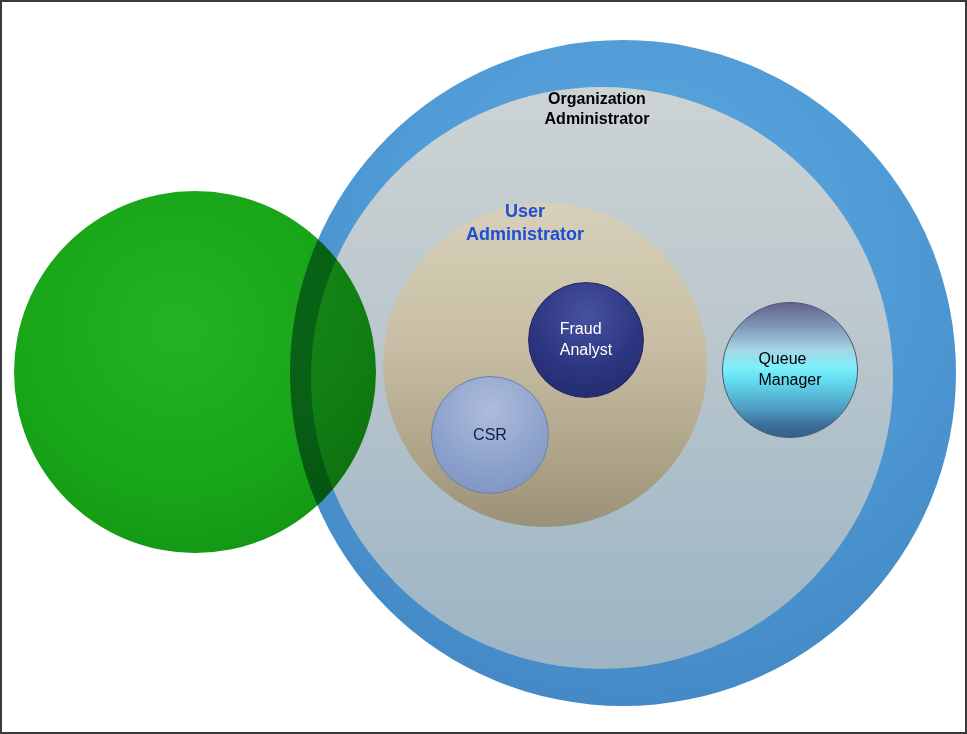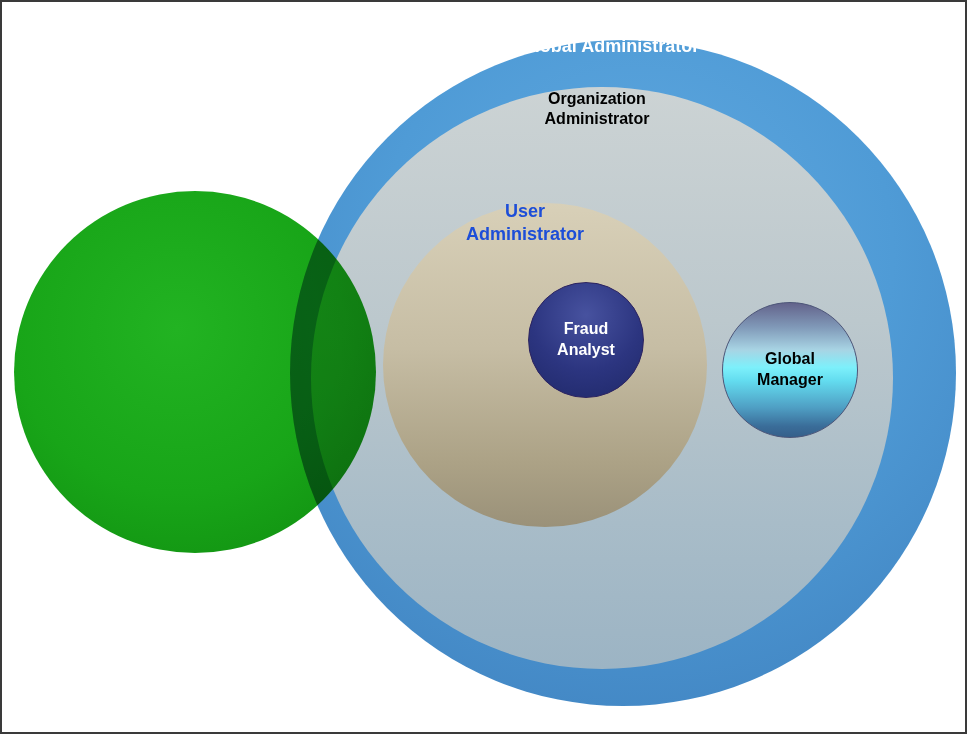--- a/index.html
+++ b/index.html
@@ -80,22 +80,22 @@
     font-weight: bold;
     text-align: center;
     white-space: pre-line;
     line-height: 1.25;
   }
   .label-global { left: 458px; top: 33px; width: 300px; font-size: 18px; color: #ffffff; }
   .label-org    { left: 445px; top: 87px; width: 300px; font-size: 16px; color: #000000; }
   .label-user   { left: 418px; top: 198px; width: 210px; font-size: 18px; color: #1d4ed8; }
   .label-master { left: 15px;  top: 356px; width: 250px; font-size: 18px; color: #ffffff; }
   .inner-label {
-    font-weight: bold;
-    text-align: center;
+    font-weight: normal;
+    text-align: left;
     white-space: pre-line;
     line-height: 1.3;
     font-size: 16px;
   }
   .inner-fraud { color: #ffffff; }
   .inner-csr   { color: #101c46; }
   .inner-queue { color: #000000; }
 </style>
 </head>
 <body>
@@ -104,29 +104,31 @@
 
   <div class="circle global"></div>
   <div class="circle org"></div>
   <div class="circle user"></div>
 
   <div class="circle fraud">
     <span class="inner-label inner-fraud">Fraud
 Analyst</span>
   </div>
 
+  <div class="circle csr">
+    <span class="inner-label inner-csr">CSR</span>
+  </div>
 
   <div class="circle queue">
-    <span class="inner-label inner-queue">Global
+    <span class="inner-label inner-queue">Queue
 Manager</span>
   </div>
 
   <div class="circle master"></div>
 
-  <div class="label label-global">Global Administrator</div>
 
   <div class="label label-org">Organization
 Administrator</div>
 
   <div class="label label-user">User
 Administrator</div>
 
 
 </div>
 

